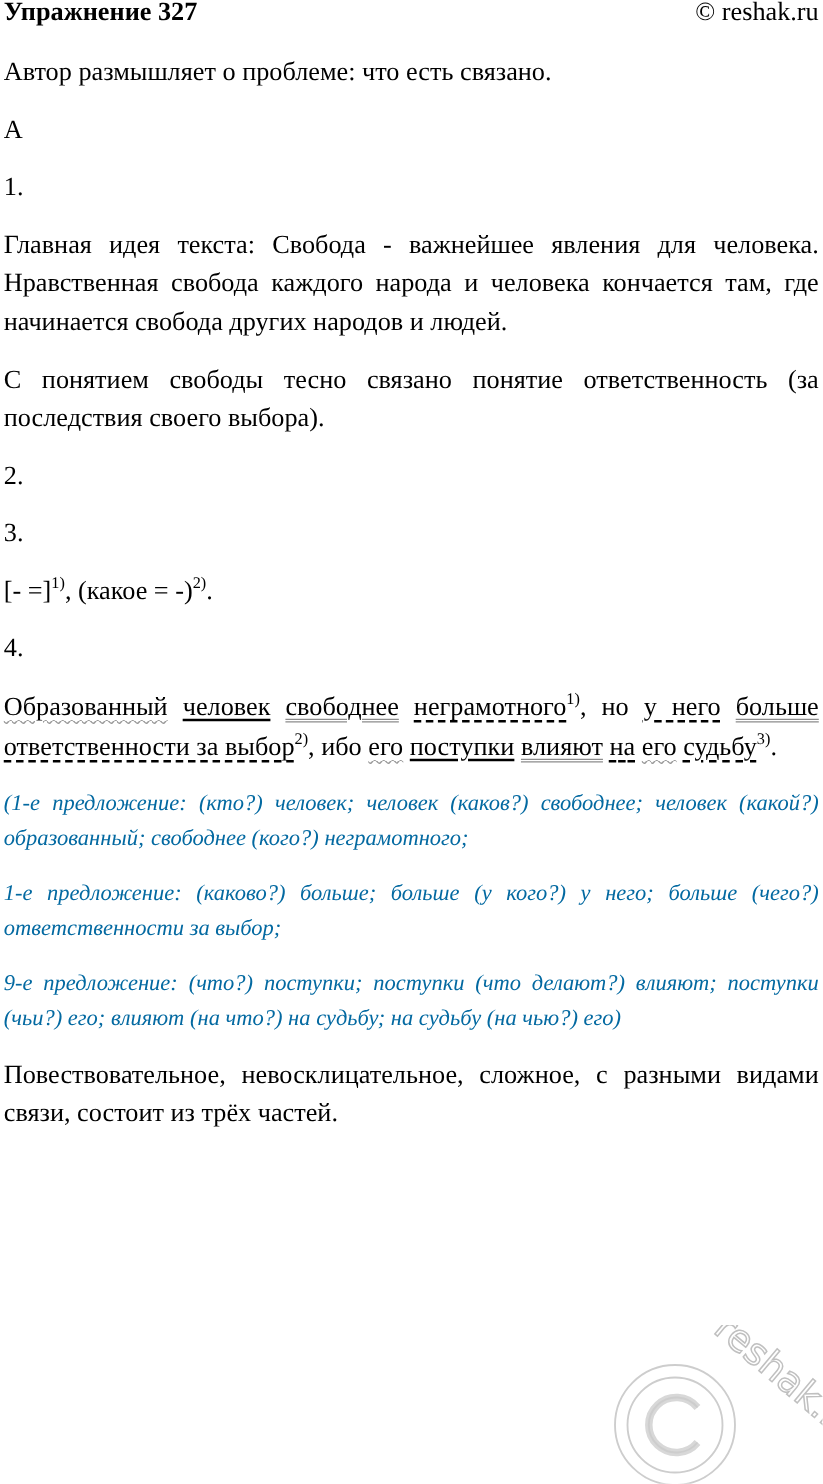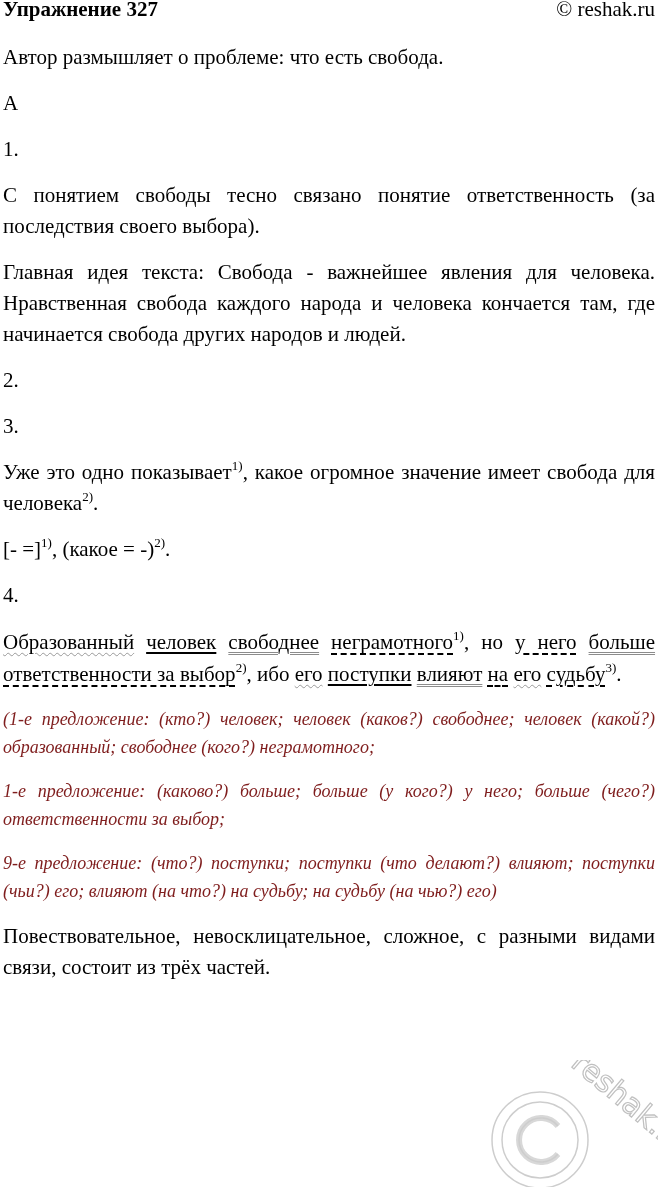--- a/index.html
+++ b/index.html
@@ -48,21 +48,21 @@
       text-align: justify;
     }
     p.last-line-left { text-align-last: left; }
     sup {
       font-size: 13px;
       line-height: 0;
       vertical-align: 9px;
     }
     .note {
       font-style: italic;
-      color: #7f1d1d;
+      color: #0369a1;
       font-size: 18px;
       line-height: 28px;
       margin-bottom: 16px;
     }
     .u-solid {
       text-decoration: underline solid #000;
       text-decoration-thickness: 2px;
       text-underline-offset: 3px;
     }
     .u-double {
@@ -91,29 +91,28 @@
   </style>
 </head>
 <body>
 
 <div class="header">
   <div class="title">Упражнение 327</div>
   <div class="copyright">© reshak.ru</div>
 </div>
 
 <div class="content">
-  <p>Автор размышляет о проблеме: что есть свобода.</p>
+  <p>Автор размышляет о проблеме: что есть связано.</p>
   <p>А</p>
   <p>1.</p>
+  <p class="last-line-left">Главная идея текста: Свобода - важнейшее явления для человека. Нравственная свобода каждого народа и человека кончается там, где начинается свобода других народов и людей.</p>
   <p class="last-line-left">С понятием свободы тесно связано понятие ответственность (за последствия своего выбора).</p>
-  <p class="last-line-left">Главная идея текста: Свобода - важнейшее явления для человека. Нравственная свобода каждого народа и человека кончается там, где начинается свобода других народов и людей.</p>
   <p>2.</p>
   <p>3.</p>
 
-  <p class="last-line-left"><span>Уже это одно показывает</span><sup>1)</sup><span>, какое огромное значение имеет свобода для человека</span><sup>2)</sup><span>.</span></p>
 
   <p><span>[- =]</span><sup>1)</sup><span>, (какое = -)</span><sup>2)</sup><span>.</span></p>
 
   <p>4.</p>
 
   <p class="last-line-left" style="line-height:32px;"><span class="u-wavy">Образованный</span> <span class="u-solid">человек</span> <span class="u-double">свободнее</span> <span class="u-dashed">неграмотного</span><sup>1)</sup><span>, но </span><span class="u-dashed">у него</span> <span class="u-double">больше</span> <span class="u-dashed">ответственности за выбор</span><sup>2)</sup><span>, ибо </span><span class="u-wavy">его</span> <span class="u-solid">поступки</span> <span class="u-double">влияют</span> <span class="u-dashed">на</span> <span class="u-wavy">его</span> <span class="u-dashed">судьбу</span><sup>3)</sup><span>.</span></p>
 
   <p class="note last-line-left">(1-е предложение: (кто?) человек; человек (каков?) свободнее; человек (какой?) образованный; свободнее (кого?) неграмотного;</p>
   <p class="note last-line-left">1-е предложение: (каково?) больше; больше (у кого?) у него; больше (чего?) ответственности за выбор;</p>
   <p class="note last-line-left">9-е предложение: (что?) поступки; поступки (что делают?) влияют; поступки (чьи?) его; влияют (на что?) на судьбу; на судьбу (на чью?) его)</p>

